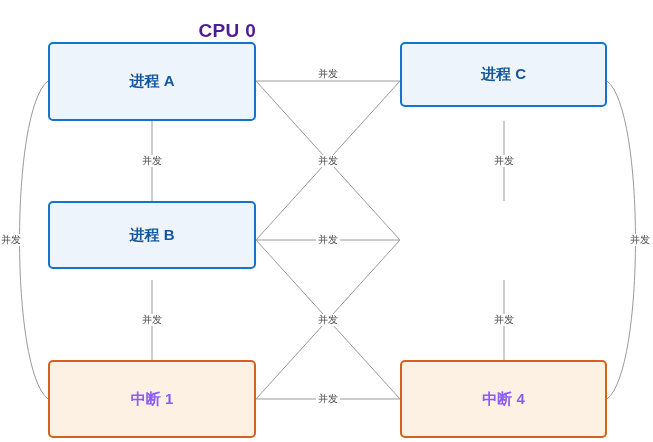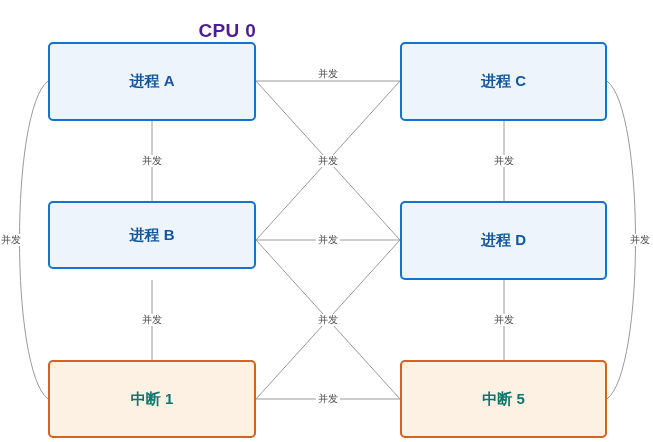--- a/index.html
+++ b/index.html
@@ -49,26 +49,26 @@
     white-space: nowrap;
   }
   .node.process {
     background: #EDF4FC;
     border: 2px solid #1473CC;
     color: #12569E;
   }
   .node.interrupt {
     background: #FDF1E4;
     border: 2px solid #D4611C;
-    color: #0f766e;
+    color: #8b5cf6;
   }
 
   
   #node-process-a  { left: 48px;  top: 42px;  width: 208px; height: 79px; }
-  #node-process-c  { left: 400px; top: 42px;  width: 207px; height: 79px; }
+  #node-process-c  { left: 400px; top: 42px;  width: 207px; height: 65px; }
   #node-process-b  { left: 48px;  top: 201px; width: 208px; height: 68px; }
   #node-process-d  { left: 400px; top: 201px; width: 207px; height: 79px; }
   #node-interrupt-1{ left: 48px;  top: 360px; width: 208px; height: 78px; }
   #node-interrupt-2{ left: 400px; top: 360px; width: 207px; height: 78px; }
 
   .edge-label {
     position: absolute;
     font-size: 10px;
     color: #4D4D4D;
     background: #ffffff;
@@ -108,23 +108,22 @@
 
       <path d="M 607 81 C 645 110, 645 370, 607 399"></path>
     </g>
   </svg>
 
   <div class="cpu-title" id="cpu-title-0">CPU 0</div>
 
   <div class="node process" id="node-process-a">进程 A</div>
   <div class="node process" id="node-process-c">进程 C</div>
   <div class="node process" id="node-process-b">进程 B</div>
-  <div class="node process" id="node-process-d">进程 D</div>
   <div class="node interrupt" id="node-interrupt-1">中断 1</div>
-  <div class="node interrupt" id="node-interrupt-2">中断 5</div>
+  <div class="node interrupt" id="node-interrupt-2">中断 4</div>
 
   <div id="edge-label-container">
       <div class="edge-label" style="left: 328px; top: 74px;">并发</div>
       <div class="edge-label" style="left: 152px; top: 161px;">并发</div>
       <div class="edge-label" style="left: 504px; top: 161px;">并发</div>
       <div class="edge-label" style="left: 328px; top: 161px;">并发</div>
       <div class="edge-label" style="left: 328px; top: 240px;">并发</div>
       <div class="edge-label" style="left: 152px; top: 320px;">并发</div>
       <div class="edge-label" style="left: 504px; top: 320px;">并发</div>
       <div class="edge-label" style="left: 328px; top: 320px;">并发</div>

